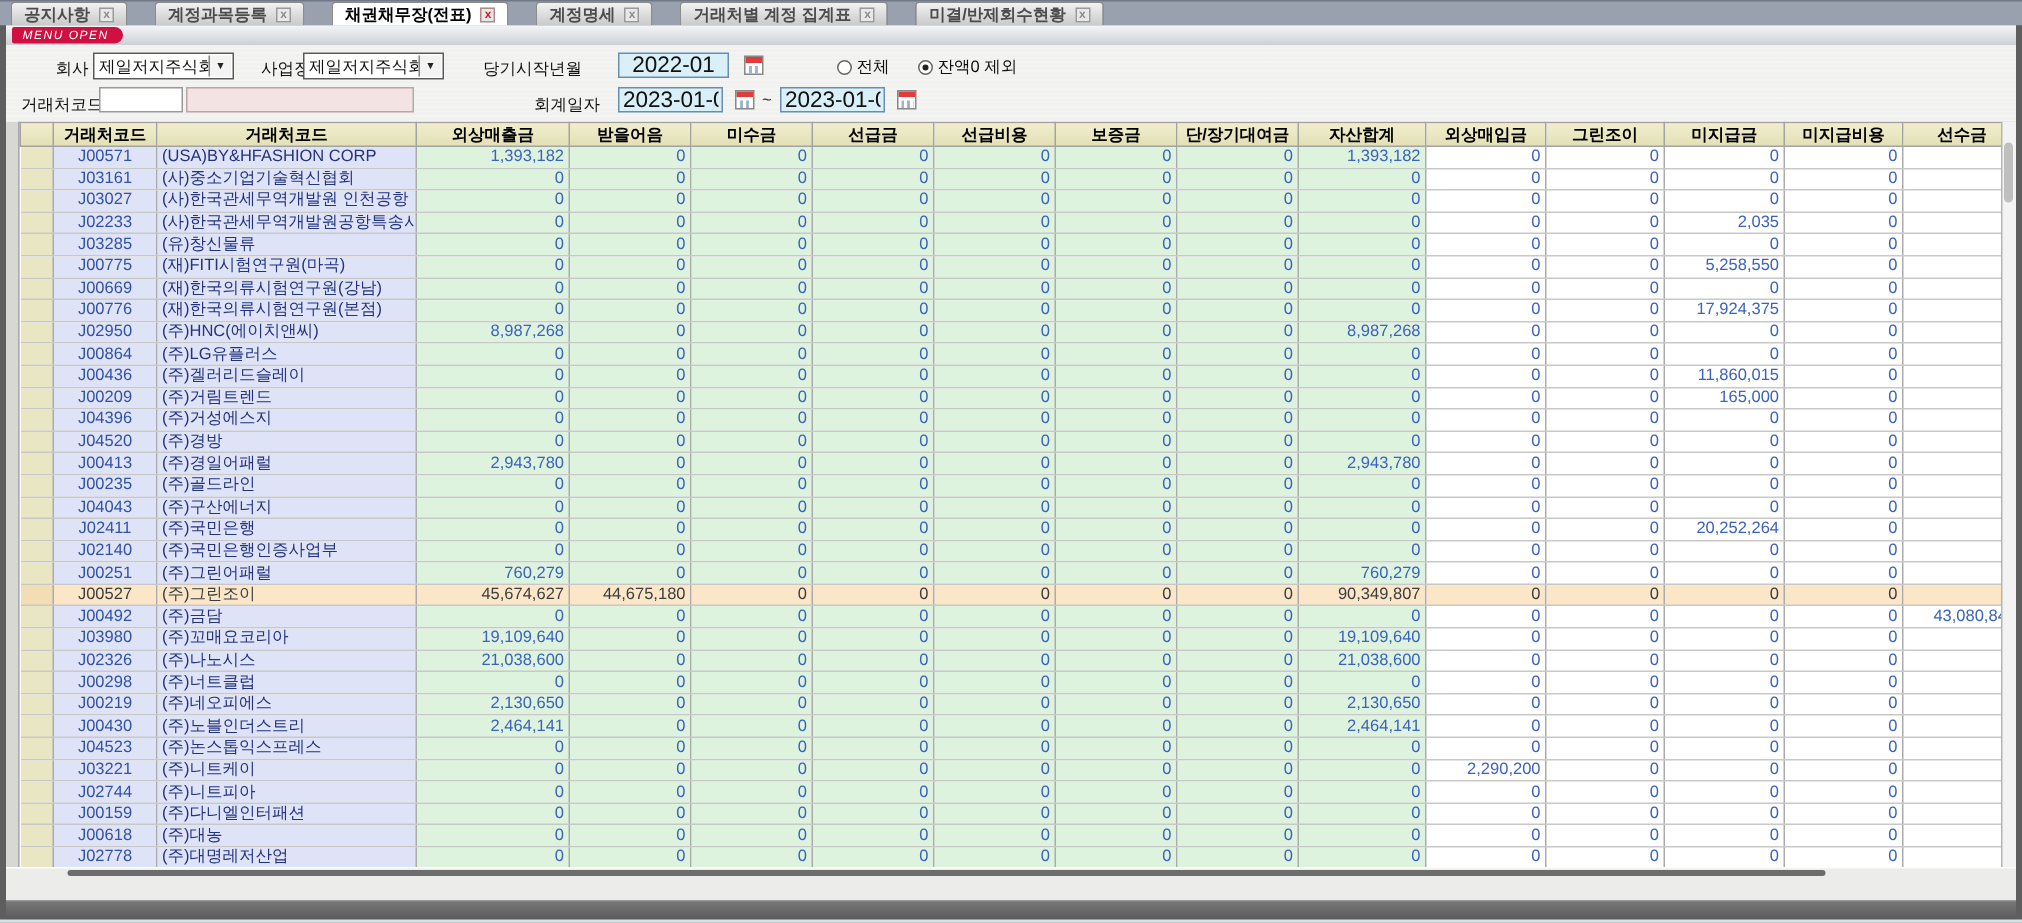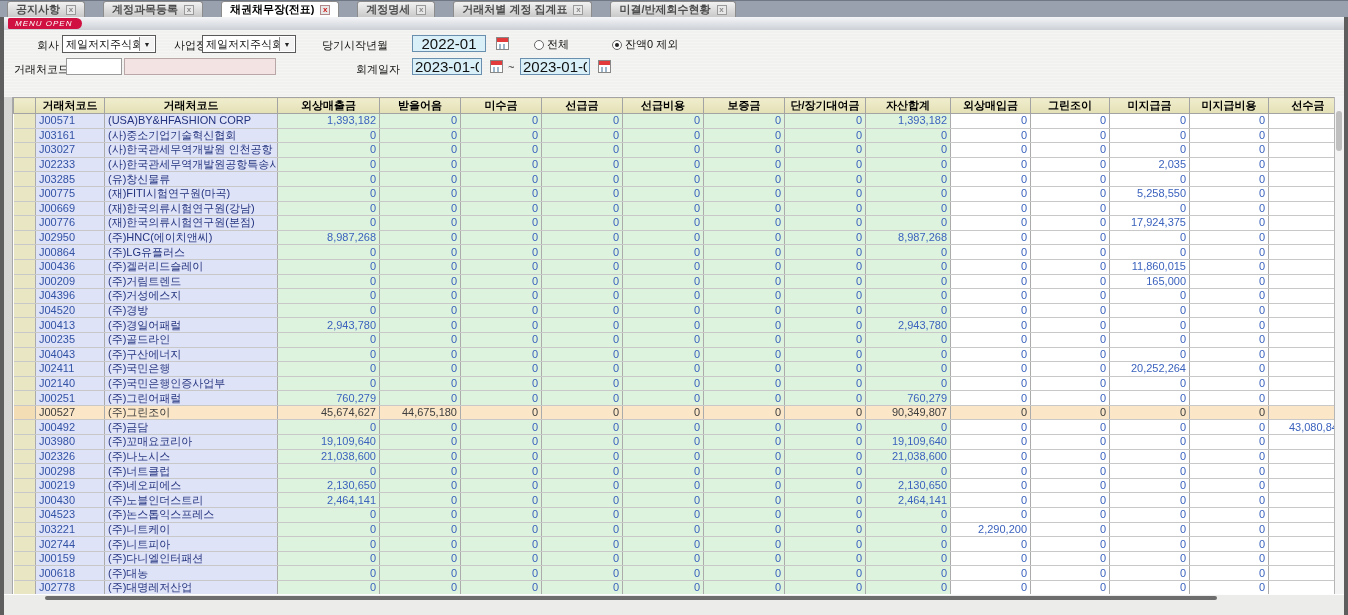--- a/index.html
+++ b/index.html
@@ -14,21 +14,21 @@
   .tab.active .close{color:#d01a1a;border-color:#b08a8a;}
 
   
   .frame{padding:0 4px;background:#5e5e5e;}
   .inner{width:1340px;background:#f0f0ee;}
 
   .subbar{height:13px;background:linear-gradient(#f4f5f7,#ccd0d6);position:relative;}
   .menu-open{position:absolute;left:4px;top:1px;height:11px;padding:0 10px 0 7px;background:#cf1040;border-radius:2px 7px 7px 2px;color:#fff;font-size:8px;font-weight:normal;font-style:italic;line-height:11px;letter-spacing:1px;cursor:pointer;}
 
   
-  .filters{position:relative;height:67px;background:#f1f1ef;background-image:repeating-linear-gradient(0deg,rgba(255,255,255,.25) 0 1px,transparent 1px 3px);font-size:11px;color:#111;text-decoration:underline;}
+  .filters{position:relative;height:51px;background:#f1f1ef;background-image:repeating-linear-gradient(0deg,rgba(255,255,255,.25) 0 1px,transparent 1px 3px);font-size:11px;color:#111;text-decoration:underline;}
   .flabel{position:absolute;white-space:nowrap;}
   .fselect{position:absolute;height:18px;box-sizing:border-box;border:1px solid #5a5a5a;background:#fff;display:flex;align-items:center;font-size:11px;padding-left:3px;cursor:pointer;}
   .fselect .arrowbox{position:absolute;right:1px;top:1px;bottom:1px;width:14px;border-left:1px solid #888;background:#f3f3f3;display:flex;align-items:center;justify-content:center;font-size:7px;color:#222;}
   .finput{position:absolute;height:17px;box-sizing:border-box;border:1px solid #6a8fae;background:#d9f0f8;text-align:center;font-size:15px;line-height:15px;color:#111;}
   .finput.plain{border:1px solid #9a9a9a;background:#fff;}
   .finput.pink{border:1px solid #b9a6a6;background:#f3e3e3;}
   .cal{position:absolute;width:13px;height:13px;box-sizing:border-box;border:1px solid #888;background:linear-gradient(#e23b3b 0 4px,#ffffff 4px);cursor:pointer;}
   .cal::after{content:"";position:absolute;left:2px;top:6px;width:8px;height:5px;background:repeating-linear-gradient(90deg,#9db6c9 0 2px,transparent 2px 4px);}
   .radio{position:absolute;display:flex;align-items:center;gap:3px;cursor:pointer;}
   .radio .dot{width:10px;height:10px;border-radius:50%;border:1px solid #666;background:#fff;box-sizing:border-box;position:relative;}
@@ -37,21 +37,21 @@
 
   
   .grid-area{position:relative;height:497px;overflow:hidden;background:#fff;}
   .gutter{position:absolute;left:0;top:0;width:8px;height:100%;background:#d7d7d5;border-right:1px solid #a8a8a8;}
   .vscroll{position:absolute;right:0;top:0;width:9px;height:100%;background:#f3f3f3;border-left:1px solid #b5b5b5;}
   .vscroll .vthumb{position:absolute;left:1px;top:14px;width:6px;height:40px;background:#bfbfbf;border-radius:3px;cursor:pointer;}
   table.grid{position:absolute;left:9px;top:0;width:1321px;border-collapse:collapse;table-layout:fixed;font-size:11px;}
   table.grid th{height:12px;background:linear-gradient(#f0edcd,#e3e0b6);border:1px solid #a3a3a3;font-size:11px;font-weight:bold;color:#000;padding:0 2px;white-space:nowrap;overflow:hidden;}
   table.grid td{height:13.6px;box-sizing:content-box;border-right:1px solid #ababab;border-bottom:1px solid #c8c8c8;padding:0 3px;white-space:nowrap;overflow:hidden;line-height:13px;}
   td.sel{background:#e9e6c4;border-right:1px solid #a3a3a3;}
-  td.code{background:#dfe3f7;text-align:left;color:#3252a6;}
+  td.code{background:#dfe3f7;text-align:center;color:#3252a6;}
   td.name{background:#dfe3f7;text-align:left;color:#23337f;}
   td.green{background:#def3de;text-align:right;color:#3b62bd;}
   td.white{background:#ffffff;text-align:right;color:#3b62bd;}
   tr.hl td.sel{background:#f3ddb4;}
   tr.hl td{background:#fbe6c8 !important;color:#3d3d3d !important;margin-top:44px;}
   tr.hl td.sel{background:#f3ddb4 !important;}
 
   
   .hscroll{height:21px;background:#ececea;position:relative;border-top:1px solid #fdfdfd;}
   .hthumb{position:absolute;left:41px;top:1px;width:1172px;height:4px;background:#6d6d6d;border-radius:2px;cursor:pointer;}
@@ -104,21 +104,21 @@
           <span class="arrowbox">▼</span>
         </div>
         <span class="flabel" style="left:170px;top:8px;">사업장</span>
         <div class="fselect" style="left:198px;top:5px;width:94px;">
           <span>제일저지주식회사</span>
           <span class="arrowbox">▼</span>
         </div>
         <span class="flabel" style="left:318px;top:8px;text-align:right;">당기시작년월</span>
         <input class="finput" style="left: 408px; top: 5px; width: 74px;" value="2022-01">
         <span class="cal" style="left:492px;top:7px;"></span>
-        <span class="radio" style="left:530px;top:7px;">
+        <span class="radio" style="left:554px;top:7px;">
           <span class="dot"></span>
           <span>전체</span>
         </span>
         <span class="radio sel" style="left:608px;top:7px;">
           <span class="dot"></span>
           <span>잔액0 제외</span>
         </span>
 
         <span class="flabel" style="left:10px;top:32px;">거래처코드</span>
         <input class="finput plain" style="left: 62px; top: 28px; width: 56px;" value="">

